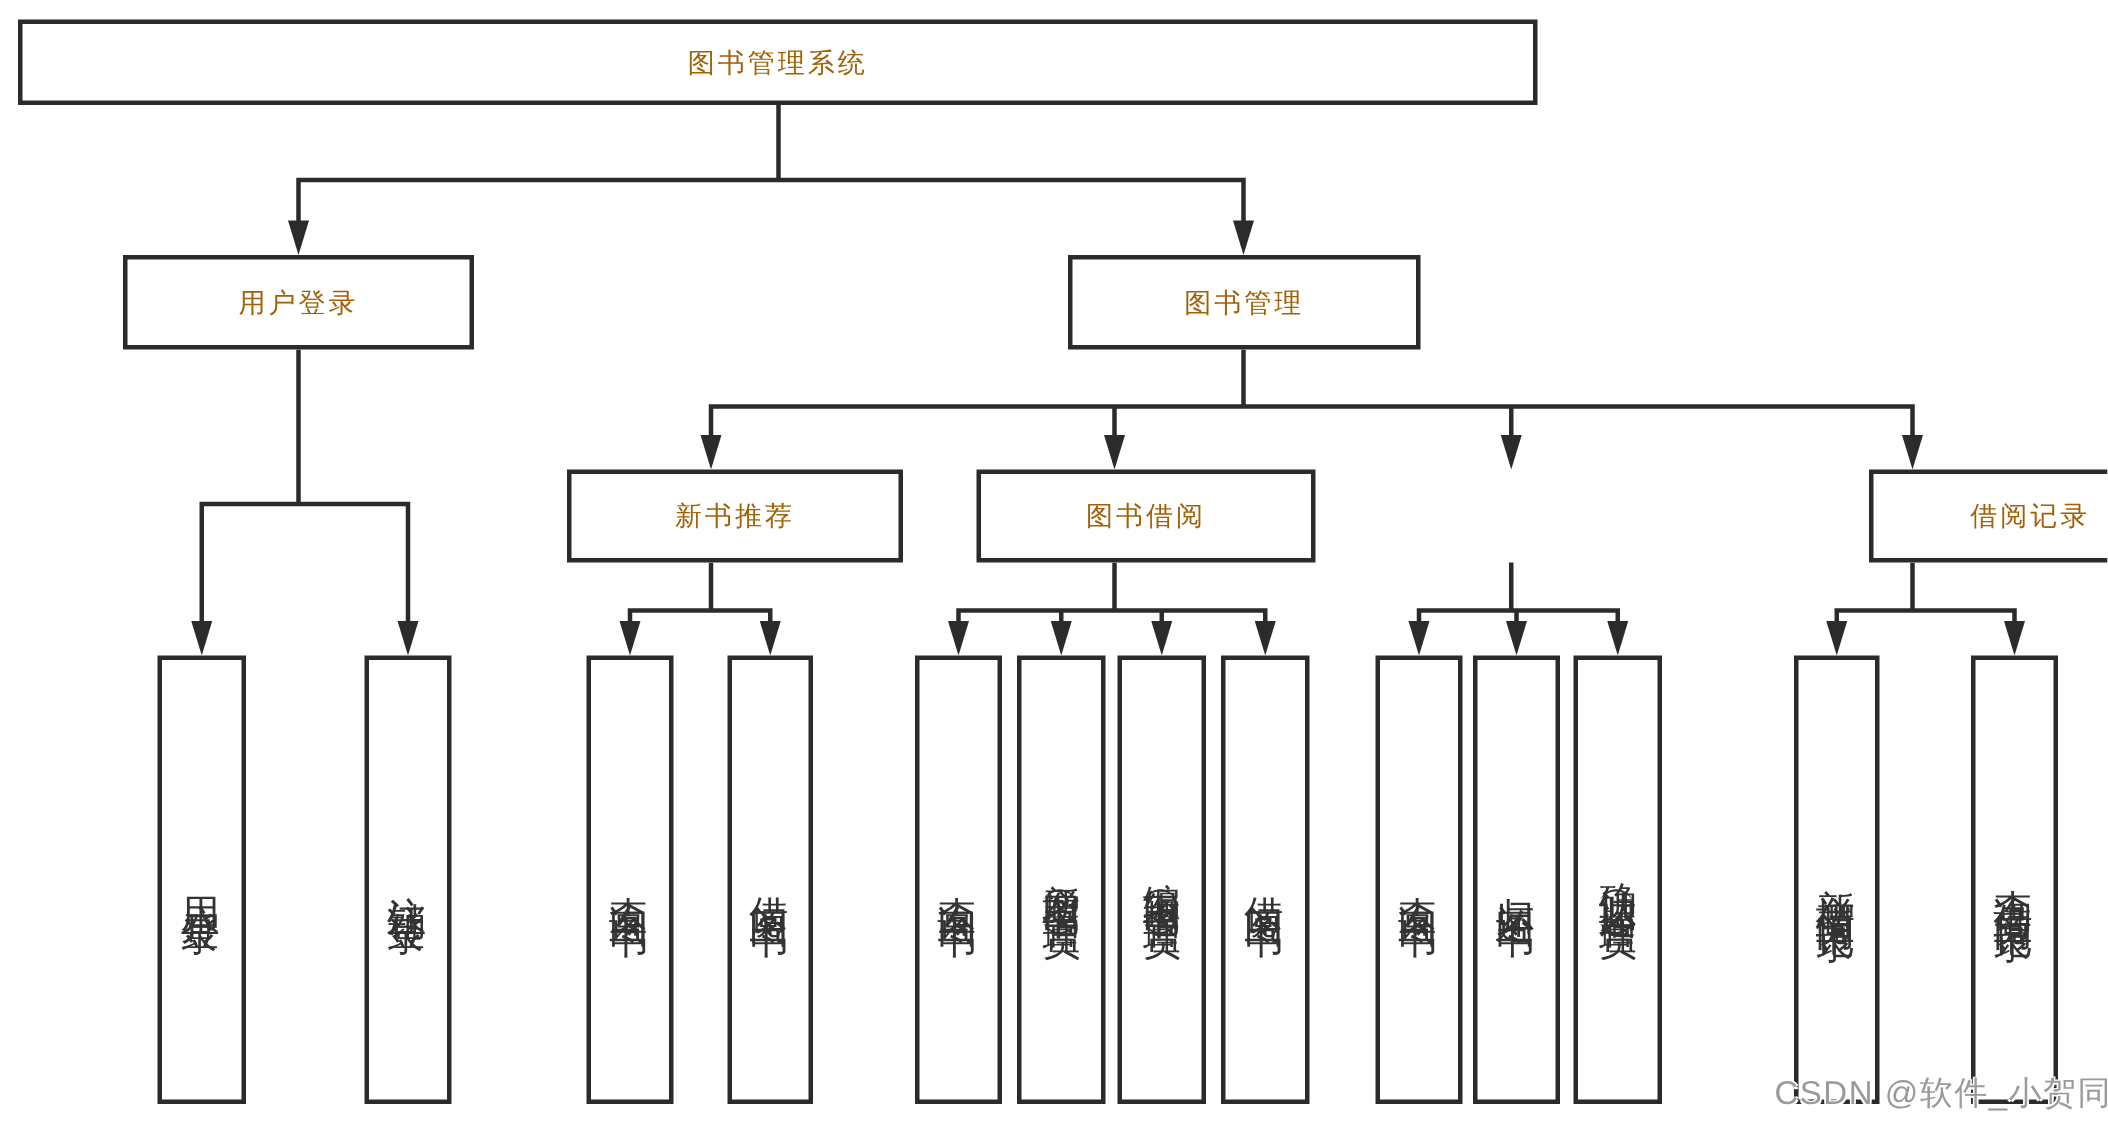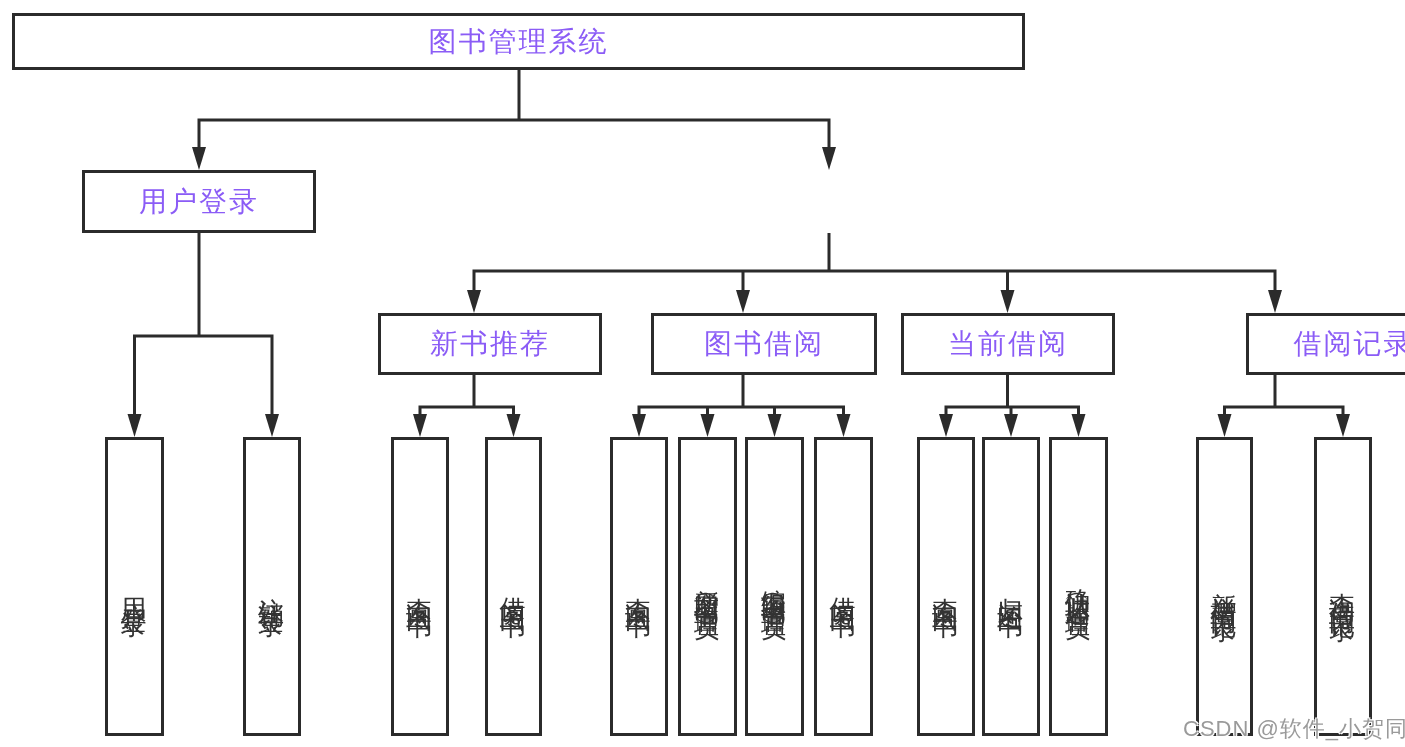--- a/index.html
+++ b/index.html
@@ -14,25 +14,25 @@
   .connectors {
     position: absolute;
     left: 0; top: 0;
     width: 1405px; height: 747px;
   }
   .node {
     position: absolute;
     box-sizing: border-box;
     border: 3px solid #2b2b2b;
     background: #ffffff;
-    color: #8b5cf6;
+    color: #a16207;
     display: flex;
     align-items: center;
     justify-content: center;
-    font-size: 28px;
+    font-size: 18px;
     letter-spacing: 2px;
     white-space: nowrap;
   }
   .leaf {
     position: absolute;
     top: 437px;
     height: 299px;
     box-sizing: border-box;
     border: 3px solid #2b2b2b;
     background: #ffffff;
@@ -131,24 +131,24 @@
       <polygon points="1071.5,414 1085.5,414 1078.5,437"></polygon>
 
       <polygon points="1217.5,414 1231.5,414 1224.5,437"></polygon>
       <polygon points="1336,414 1350,414 1343,437"></polygon>
     </g>
   </svg>
 
   <div class="node n-root">图书管理系统</div>
 
   <div class="node n-user-login">用户登录</div>
+  <div class="node n-book-mgmt">图书管理</div>
 
   <div class="node n-new-books">新书推荐</div>
   <div class="node n-book-borrow">图书借阅</div>
-  <div class="node n-current-borrow">当前借阅</div>
   <div class="node n-borrow-records">借阅记录</div>
 
   <div class="leaf l1">用户登录</div>
   <div class="leaf l2">注销登录</div>
 
   <div class="leaf l3">查询图书</div>
   <div class="leaf l4">借阅图书</div>
 
   <div class="leaf l5">查询图书</div>
   <div class="leaf l6 long">新增图书（管理员）</div>

